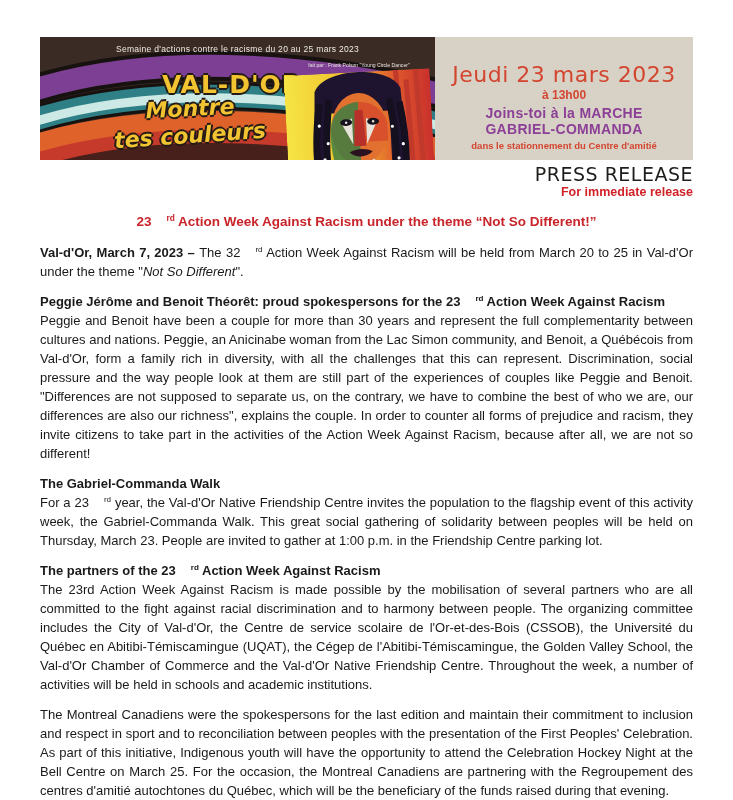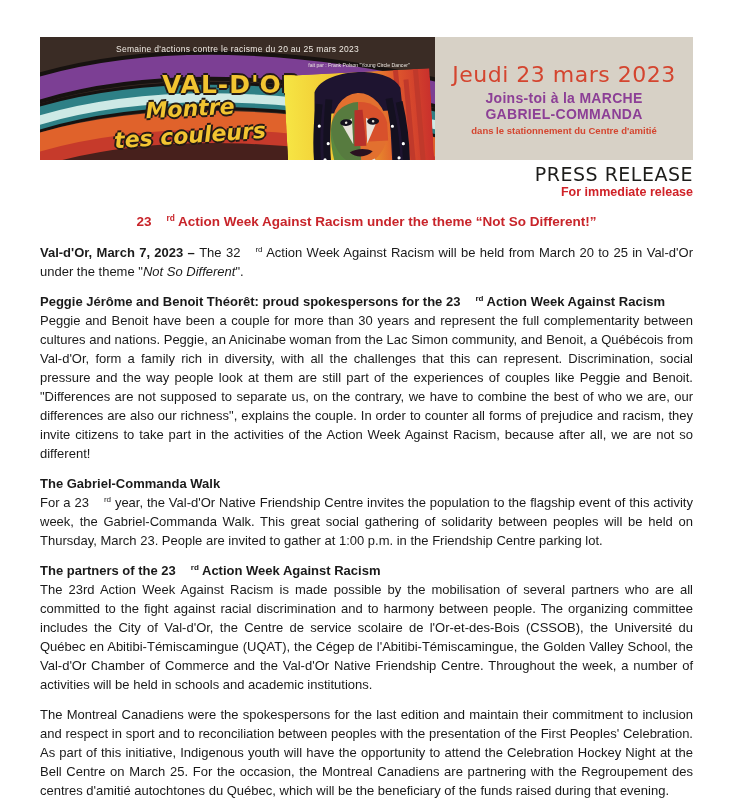--- a/index.html
+++ b/index.html
@@ -113,20 +113,21 @@
             <ellipse cx="87" cy="50" rx="6" ry="3.4" fill="#16121E"></ellipse>
             <circle cx="60" cy="50" r="1.3" fill="#E8E3DA"></circle>
               <circle cx="87" cy="50" r="1.3" fill="#E8E3DA"></circle>
             <path d="M62,80 C68,76 79,76 85,80 C79,86 68,86 62,80 Z" fill="#2A1220"></path>
             <path d="M60,88 C68,92 79,92 87,88" stroke="#E8E3DA" stroke-width="1.6" fill="none"></path>
           </svg>
         </div>
       </div>
       <div class="banner-right">
         <div class="ev-date">Jeudi 23 mars 2023</div>
+        <div class="ev-time">à 13h00</div>
         <div class="ev-l1">Joins-toi à la MARCHE</div>
         <div class="ev-l2">GABRIEL-COMMANDA</div>
         <div class="ev-loc">dans le stationnement du Centre d'amitié</div>
       </div>
     </div>
 
     <div class="press-head">
       <div class="pr-title">PRESS RELEASE</div>
       <div class="pr-sub">For immediate release</div>
     </div>

